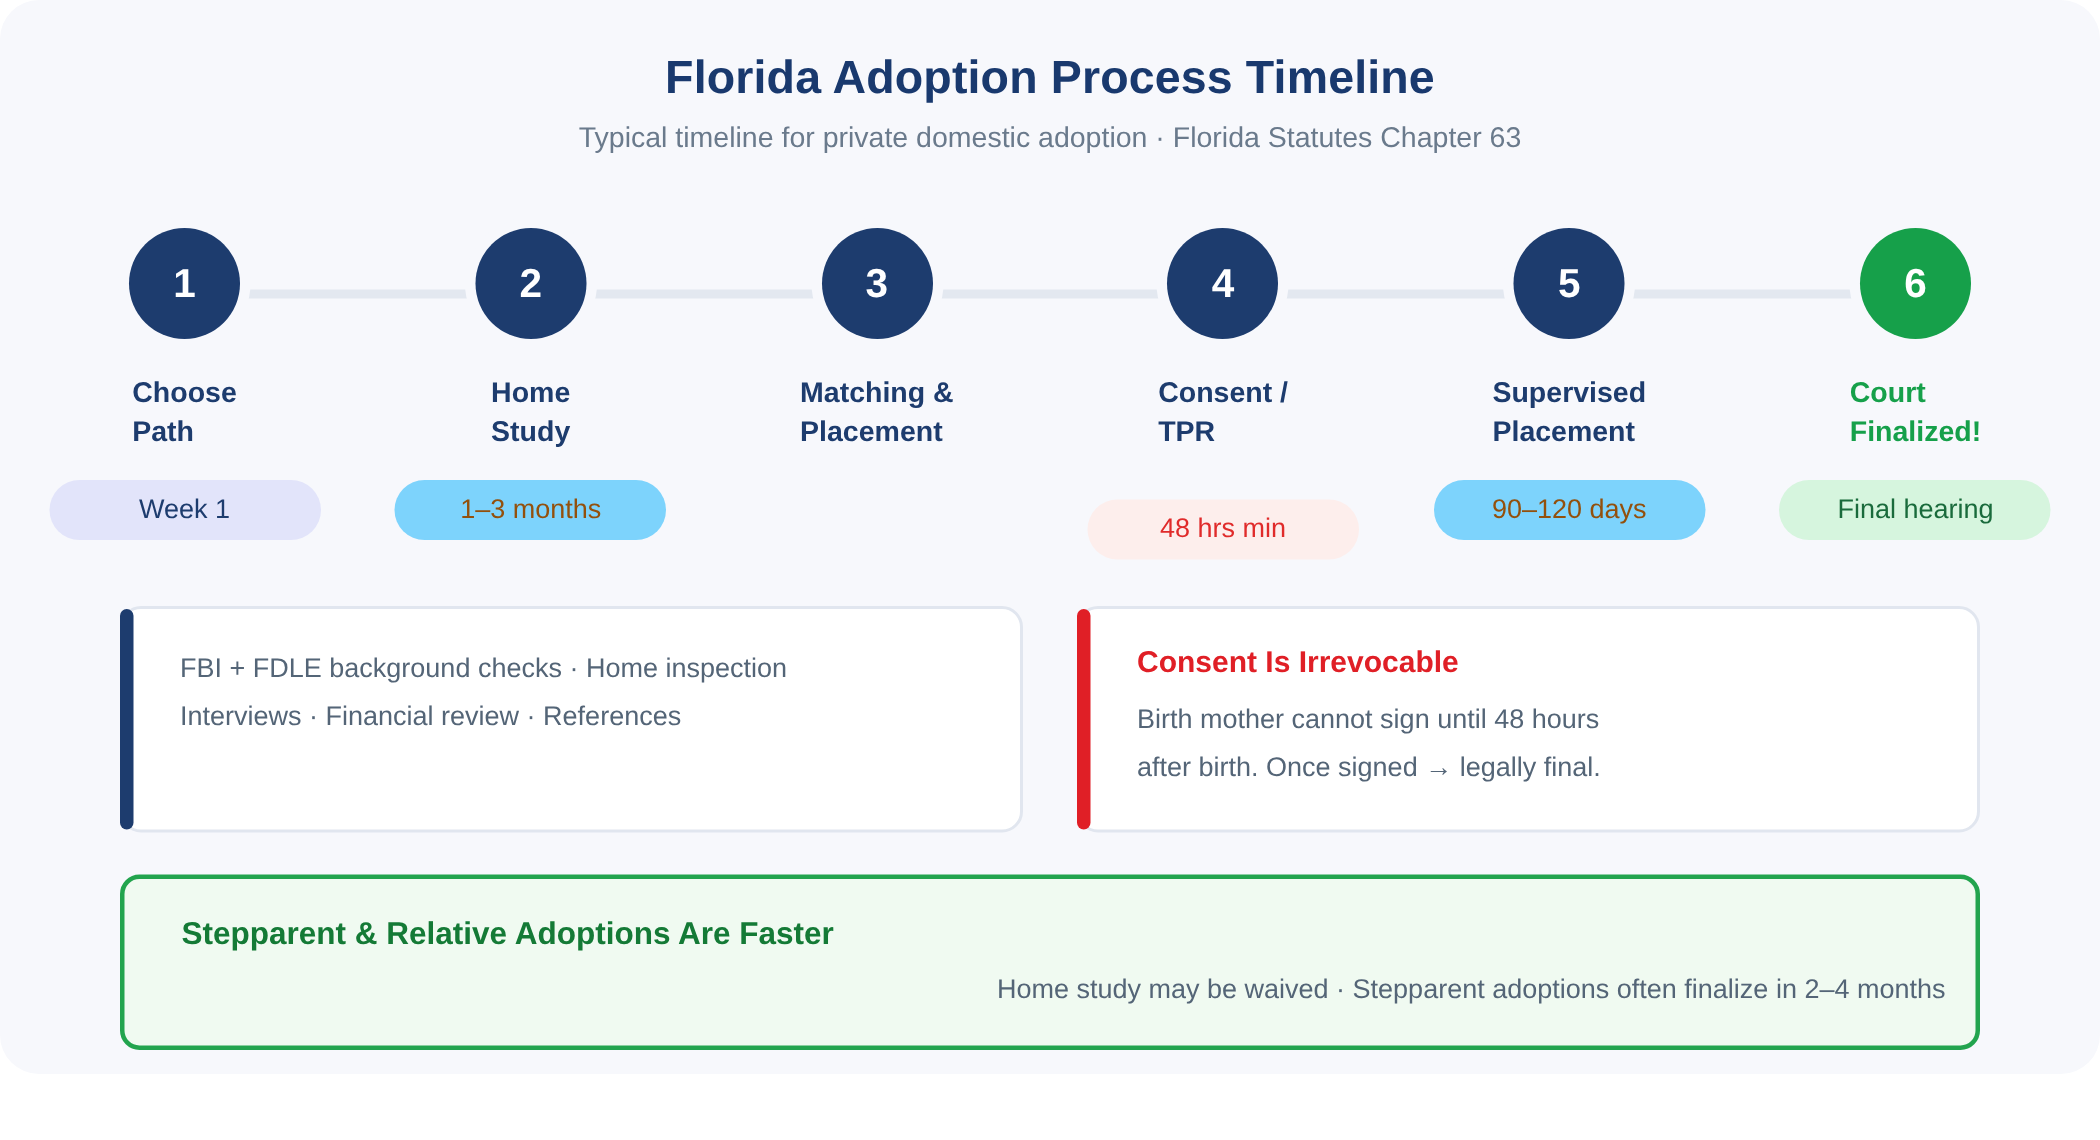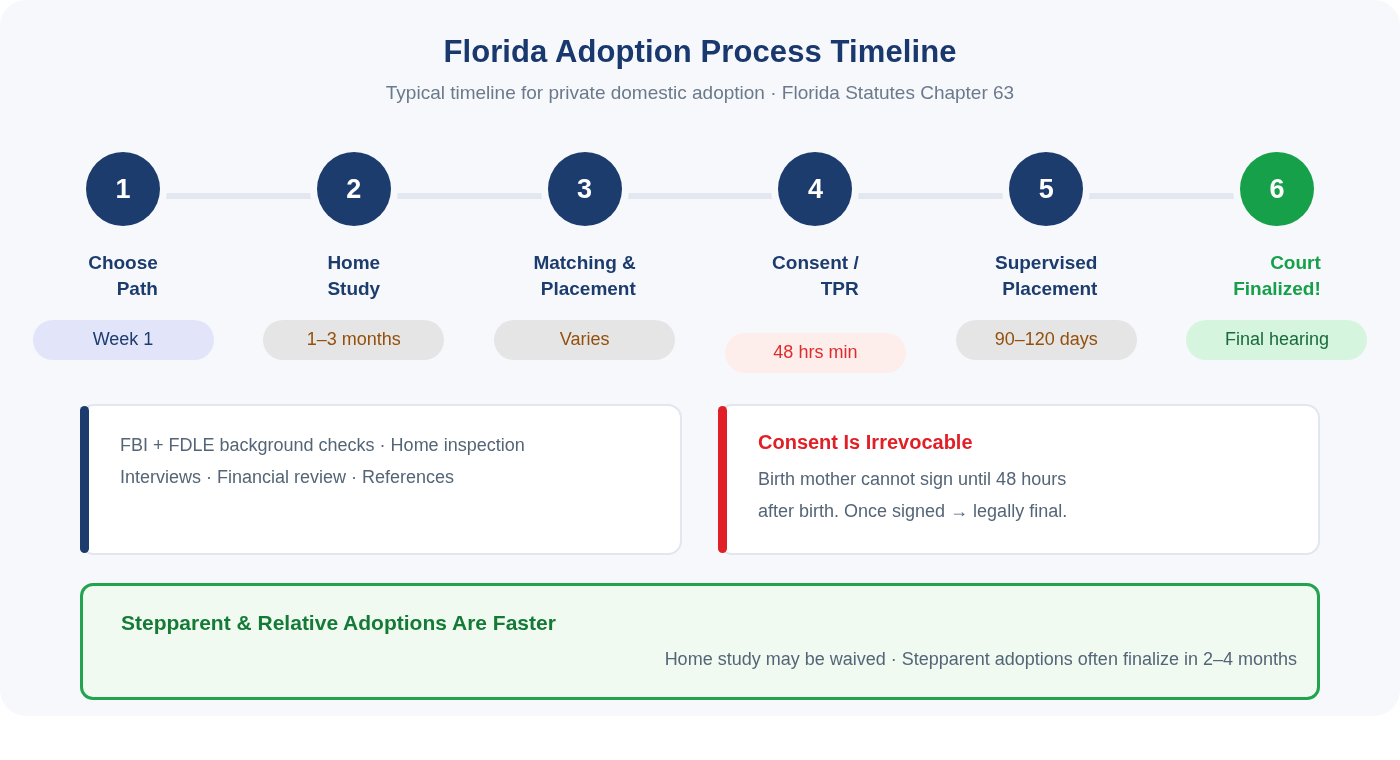--- a/index.html
+++ b/index.html
@@ -87,39 +87,39 @@
     box-shadow: 0 0 0 7px #f7f8fc;
   }
   .circle.navy  { background: #1d3c6e; }
   .circle.green { background: #16a04a; }
 
   .step-label {
     margin-top: 24px;
     font-size: 19px;
     font-weight: bold;
     line-height: 1.33;
-    text-align: right;
+    text-align: left;
     color: #1d3c6e;
     white-space: pre-line;
   }
   .step-label.green-text { color: #16a04a; }
 
   .pill {
     margin-top: 19px;
     min-width: 181px;
     box-sizing: border-box;
     padding: 9px 16px;
     border-radius: 22px;
     font-size: 18px;
     text-align: center;
     line-height: 1.2;
     white-space: nowrap;
   }
   .pill.lavender { background: #e2e4fa; color: #1d3c6e; }
-  .pill.amber    { background: #e5e5e5; color: #93500c; }
+  .pill.amber    { background: #7dd3fc; color: #93500c; }
   .pill.rose     { background: #fdeeec; color: #e02b2b; margin-top: 32px; }
   .pill.mint     { background: #d6f5de; color: #1a6b3c; }
 
   
   .cards-row {
     display: flex;
     gap: 36px;
     margin: 34px 80px 0 80px;
   }
   .card {
@@ -208,21 +208,20 @@
         <div class="circle navy">2</div>
         <div class="step-label">Home
 Study</div>
         <div class="pill amber">1–3 months</div>
       </div>
 
       <div class="step">
         <div class="circle navy">3</div>
         <div class="step-label">Matching &amp;
 Placement</div>
-        <div class="pill amber">Varies</div>
       </div>
 
       <div class="step">
         <div class="circle navy">4</div>
         <div class="step-label">Consent /
 TPR</div>
         <div class="pill rose">48 hrs min</div>
       </div>
 
       <div class="step">

